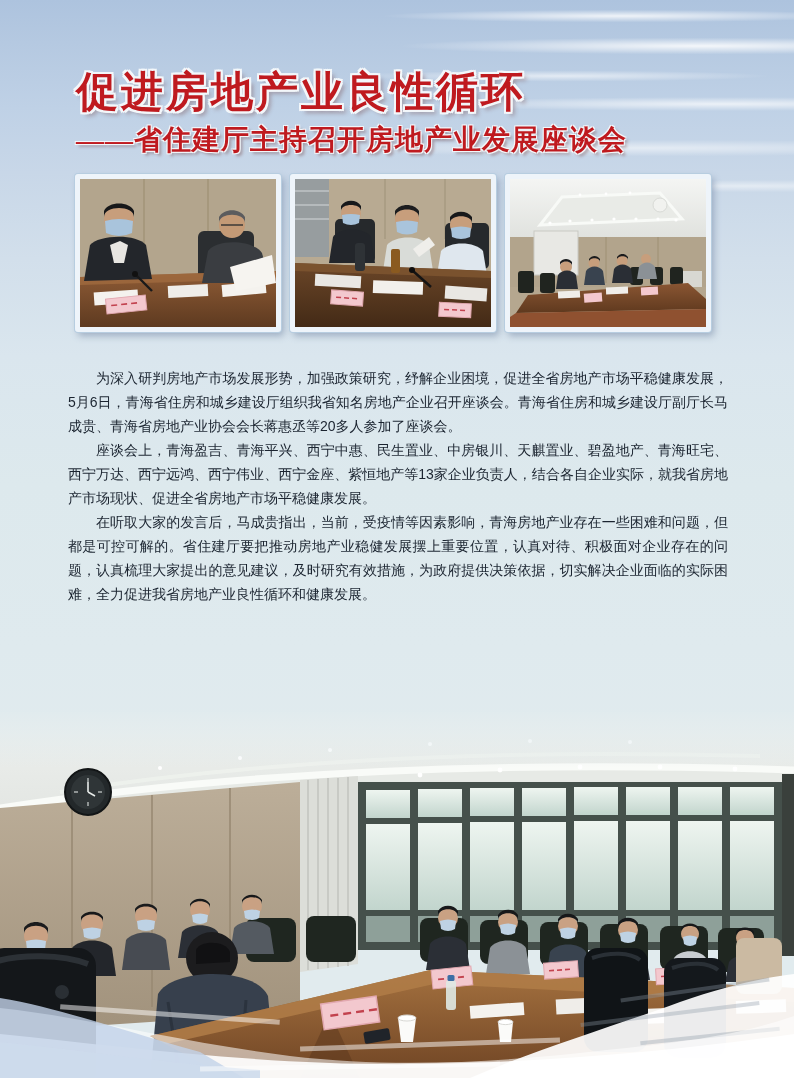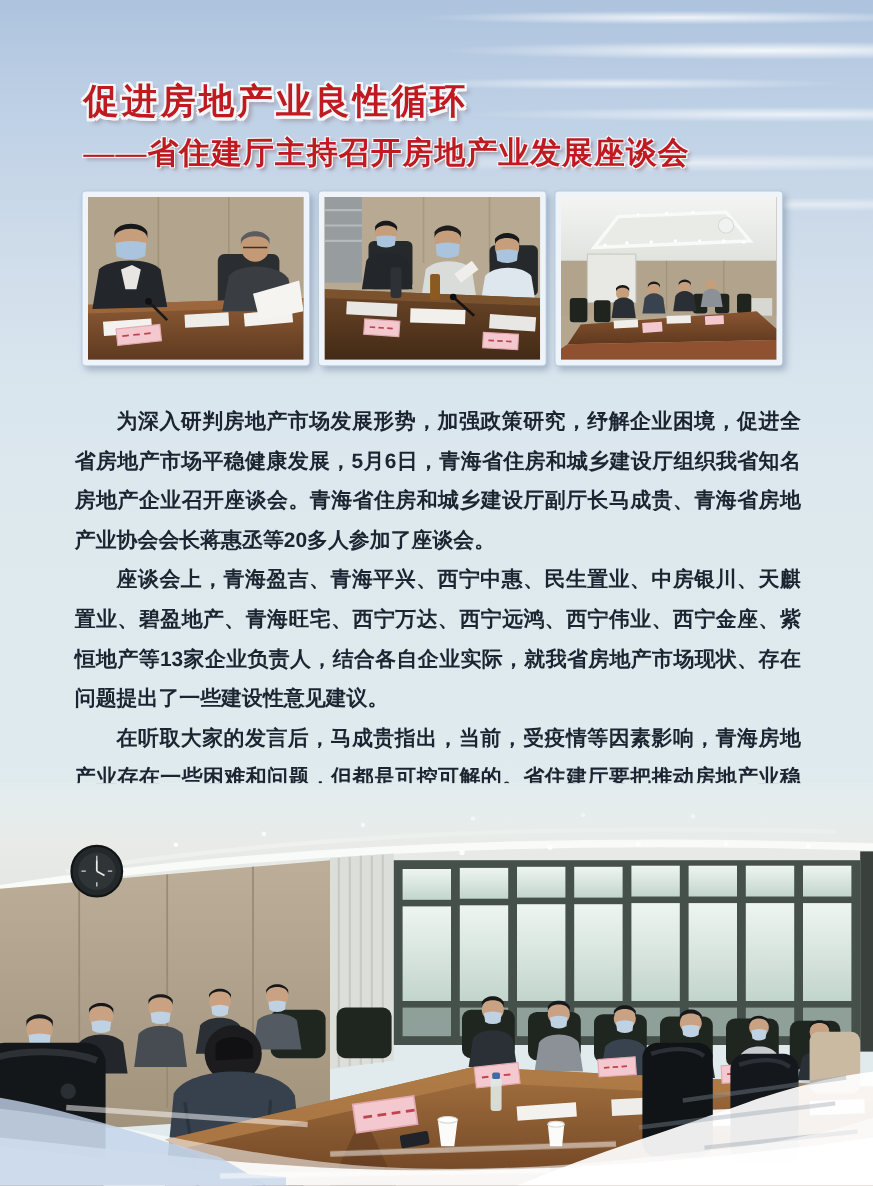--- a/index.html
+++ b/index.html
@@ -19,21 +19,21 @@
       radial-gradient(340px 9px at 620px 16px, rgba(255,255,255,.8), rgba(255,255,255,0) 70%),
       radial-gradient(430px 12px at 700px 46px, rgba(255,255,255,.85), rgba(255,255,255,0) 70%),
       radial-gradient(300px 8px at 560px 76px, rgba(255,255,255,.6), rgba(255,255,255,0) 70%),
       radial-gradient(430px 10px at 720px 104px, rgba(255,255,255,.7), rgba(255,255,255,0) 70%),
       radial-gradient(500px 12px at 640px 148px, rgba(255,255,255,.55), rgba(255,255,255,0) 70%),
       radial-gradient(360px 9px at 740px 186px, rgba(255,255,255,.5), rgba(255,255,255,0) 70%);
   }
   .hero-title{
     position:absolute;left:76px;top:68px;margin:0;
     font-family:"Liberation Serif",serif;
-    font-size:32px;line-height:48px;font-weight:bold;letter-spacing:3px;
+    font-size:42px;line-height:48px;font-weight:bold;letter-spacing:3px;
     color:#bf1a1f;
     text-shadow:
       -2px -2px 0 #f3f7fa, 2px -2px 0 #f3f7fa, -2px 2px 0 #f3f7fa, 2px 2px 0 #f3f7fa,
       0 -2px 0 #f3f7fa, 0 2px 0 #f3f7fa, -2px 0 0 #f3f7fa, 2px 0 0 #f3f7fa,
       4px 4px 4px rgba(110,60,60,.4);
   }
   .hero-subtitle{
     position:absolute;left:76px;top:124px;margin:0;
     font-family:"Liberation Serif",serif;
     font-size:28px;line-height:32px;font-weight:bold;letter-spacing:1px;
@@ -51,23 +51,23 @@
     border:5px solid #eef4fa;border-radius:3px;
     box-shadow:0 0 0 1px #b7cde0, 3px 4px 7px rgba(90,110,145,.45);
     overflow:hidden;background:#b5a78f;
   }
   .photo-frame svg{display:block;}
   .article{
     position:absolute;left:68px;top:366px;width:660px;
     color:#1b2430;
   }
   .article p{
-    margin:0;font-size:19px;line-height:36px;
+    margin:0;font-size:14px;line-height:24px;
     text-align:justify;text-indent:2em;
-    font-weight:700;
+    font-weight:400;
     font-family:"Liberation Sans",sans-serif;
   }
   .bottom-photo{
     position:absolute;left:0;top:712px;width:794px;height:366px;
   }
   .bottom-photo svg{display:block;}
 </style>
 </head>
 <body>
 
@@ -247,21 +247,21 @@
           </g>
 
         <path d="M6,134 L196,130 L196,148 L0,148 L0,138 Z" fill="#8f5130"></path>
         <path d="M0,148 L196,148 L196,140 L0,146 Z" fill="#7a targa" opacity="0"></path>
       </svg>
     </div>
   </div>
 
   <div class="article">
     <p>为深入研判房地产市场发展形势，加强政策研究，纾解企业困境，促进全省房地产市场平稳健康发展，5月6日，青海省住房和城乡建设厅组织我省知名房地产企业召开座谈会。青海省住房和城乡建设厅副厅长马成贵、青海省房地产业协会会长蒋惠丞等20多人参加了座谈会。</p>
-    <p>座谈会上，青海盈吉、青海平兴、西宁中惠、民生置业、中房银川、天麒置业、碧盈地产、青海旺宅、西宁万达、西宁远鸿、西宁伟业、西宁金座、紫恒地产等13家企业负责人，结合各自企业实际，就我省房地产市场现状、存在问题提出了一些建设性意见建议。</p>
+    <p>座谈会上，青海盈吉、青海平兴、西宁中惠、民生置业、中房银川、天麒置业、碧盈地产、青海旺宅、西宁万达、西宁远鸿、西宁伟业、西宁金座、紫恒地产等13家企业负责人，结合各自企业实际，就我省房地产市场现状、促进全省房地产市场平稳健康发展。</p>
     <p>在听取大家的发言后，马成贵指出，当前，受疫情等因素影响，青海房地产业存在一些困难和问题，但都是可控可解的。省住建厅要把推动房地产业稳健发展摆上重要位置，认真对待、积极面对企业存在的问题，认真梳理大家提出的意见建议，及时研究有效措施，为政府提供决策依据，切实解决企业面临的实际困难，全力促进我省房地产业良性循环和健康发展。</p>
   </div>
 
   <div class="bottom-photo">
     <svg width="794" height="366" viewBox="0 0 794 366">
       <defs>
         <linearGradient id="bceil" x1="0" y1="0" x2="0" y2="1">
           <stop offset="0" stop-color="#eef1ef"></stop>
             <stop offset="1" stop-color="#e0e3df"></stop>
         </linearGradient>

